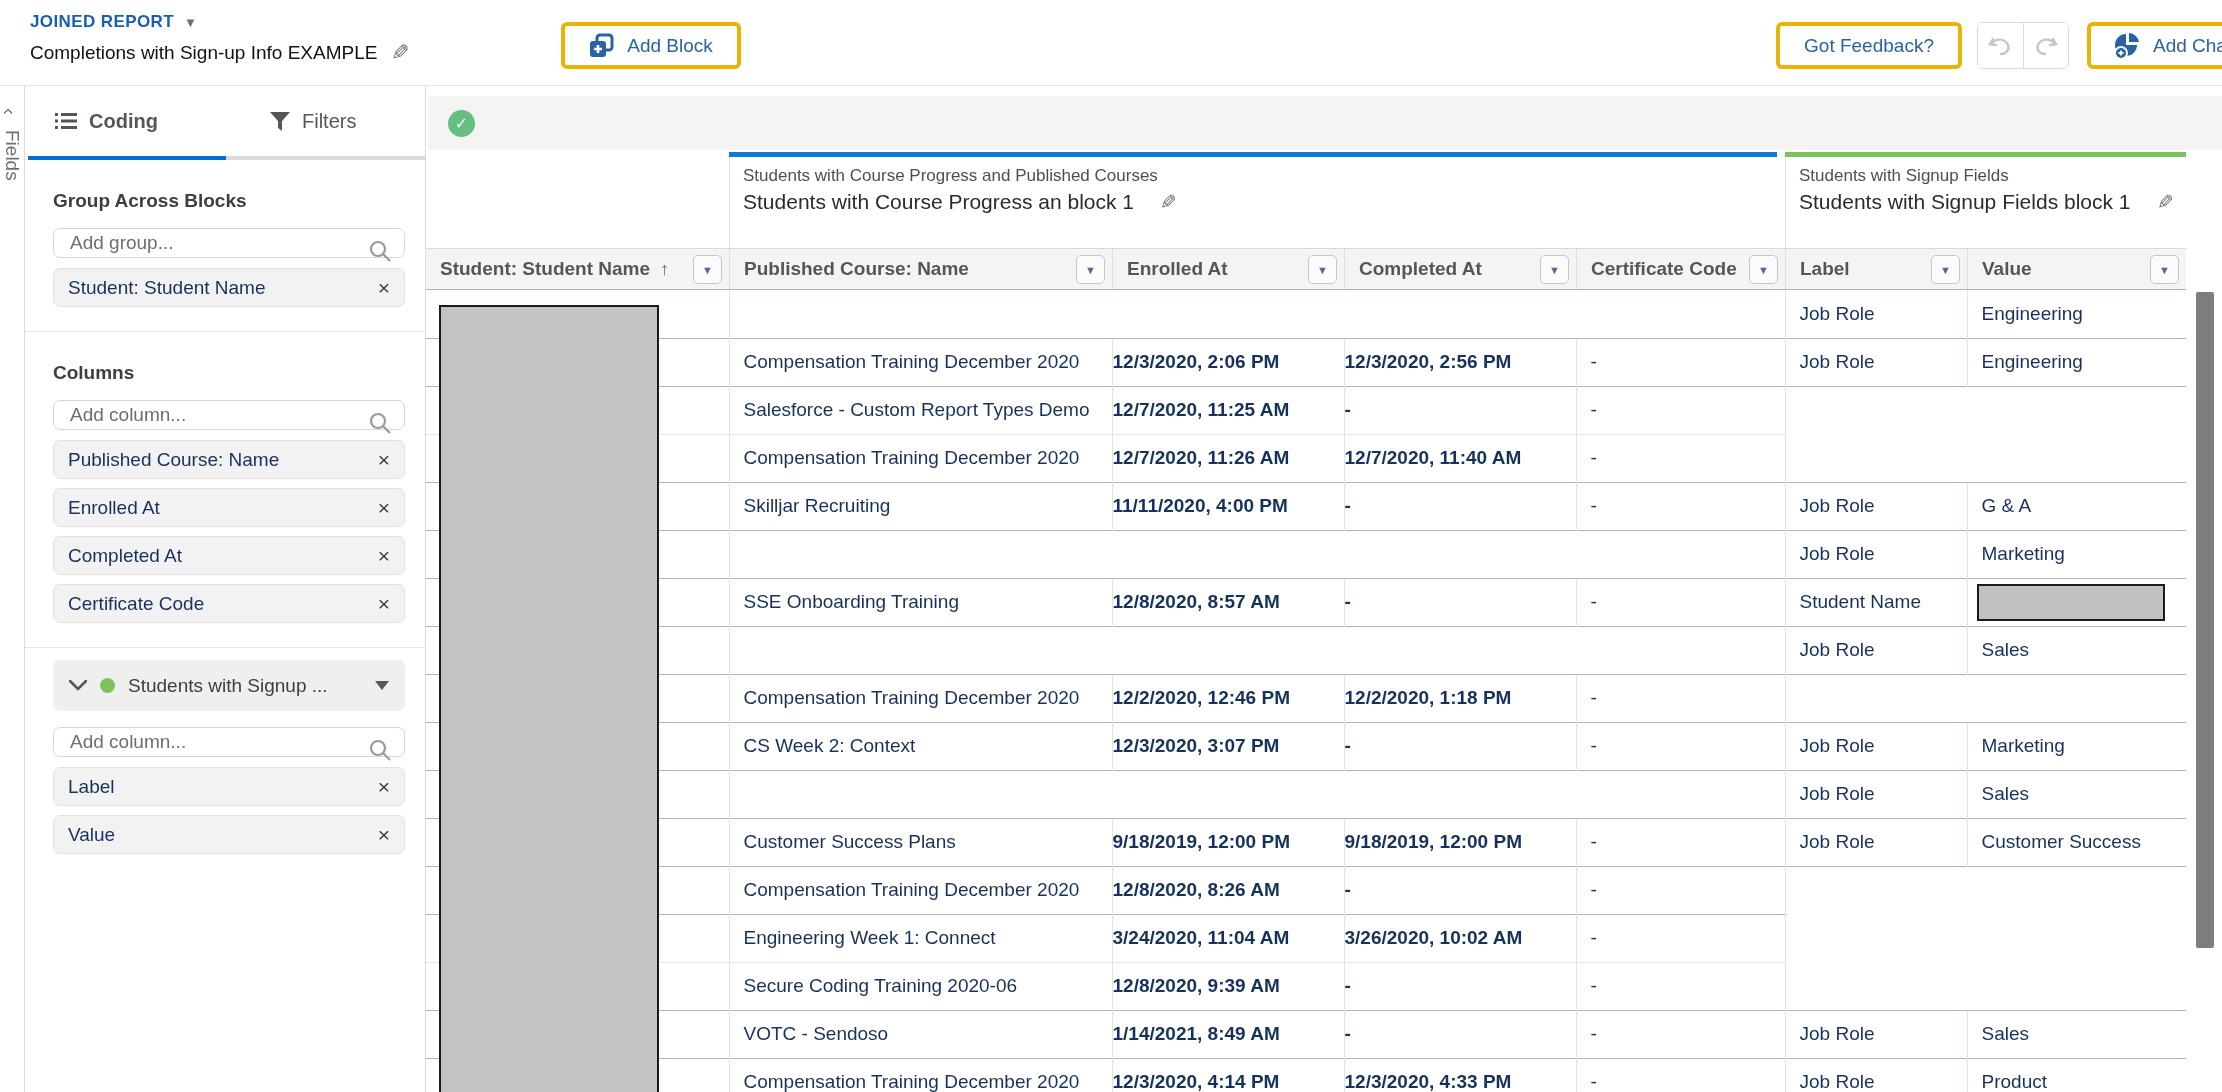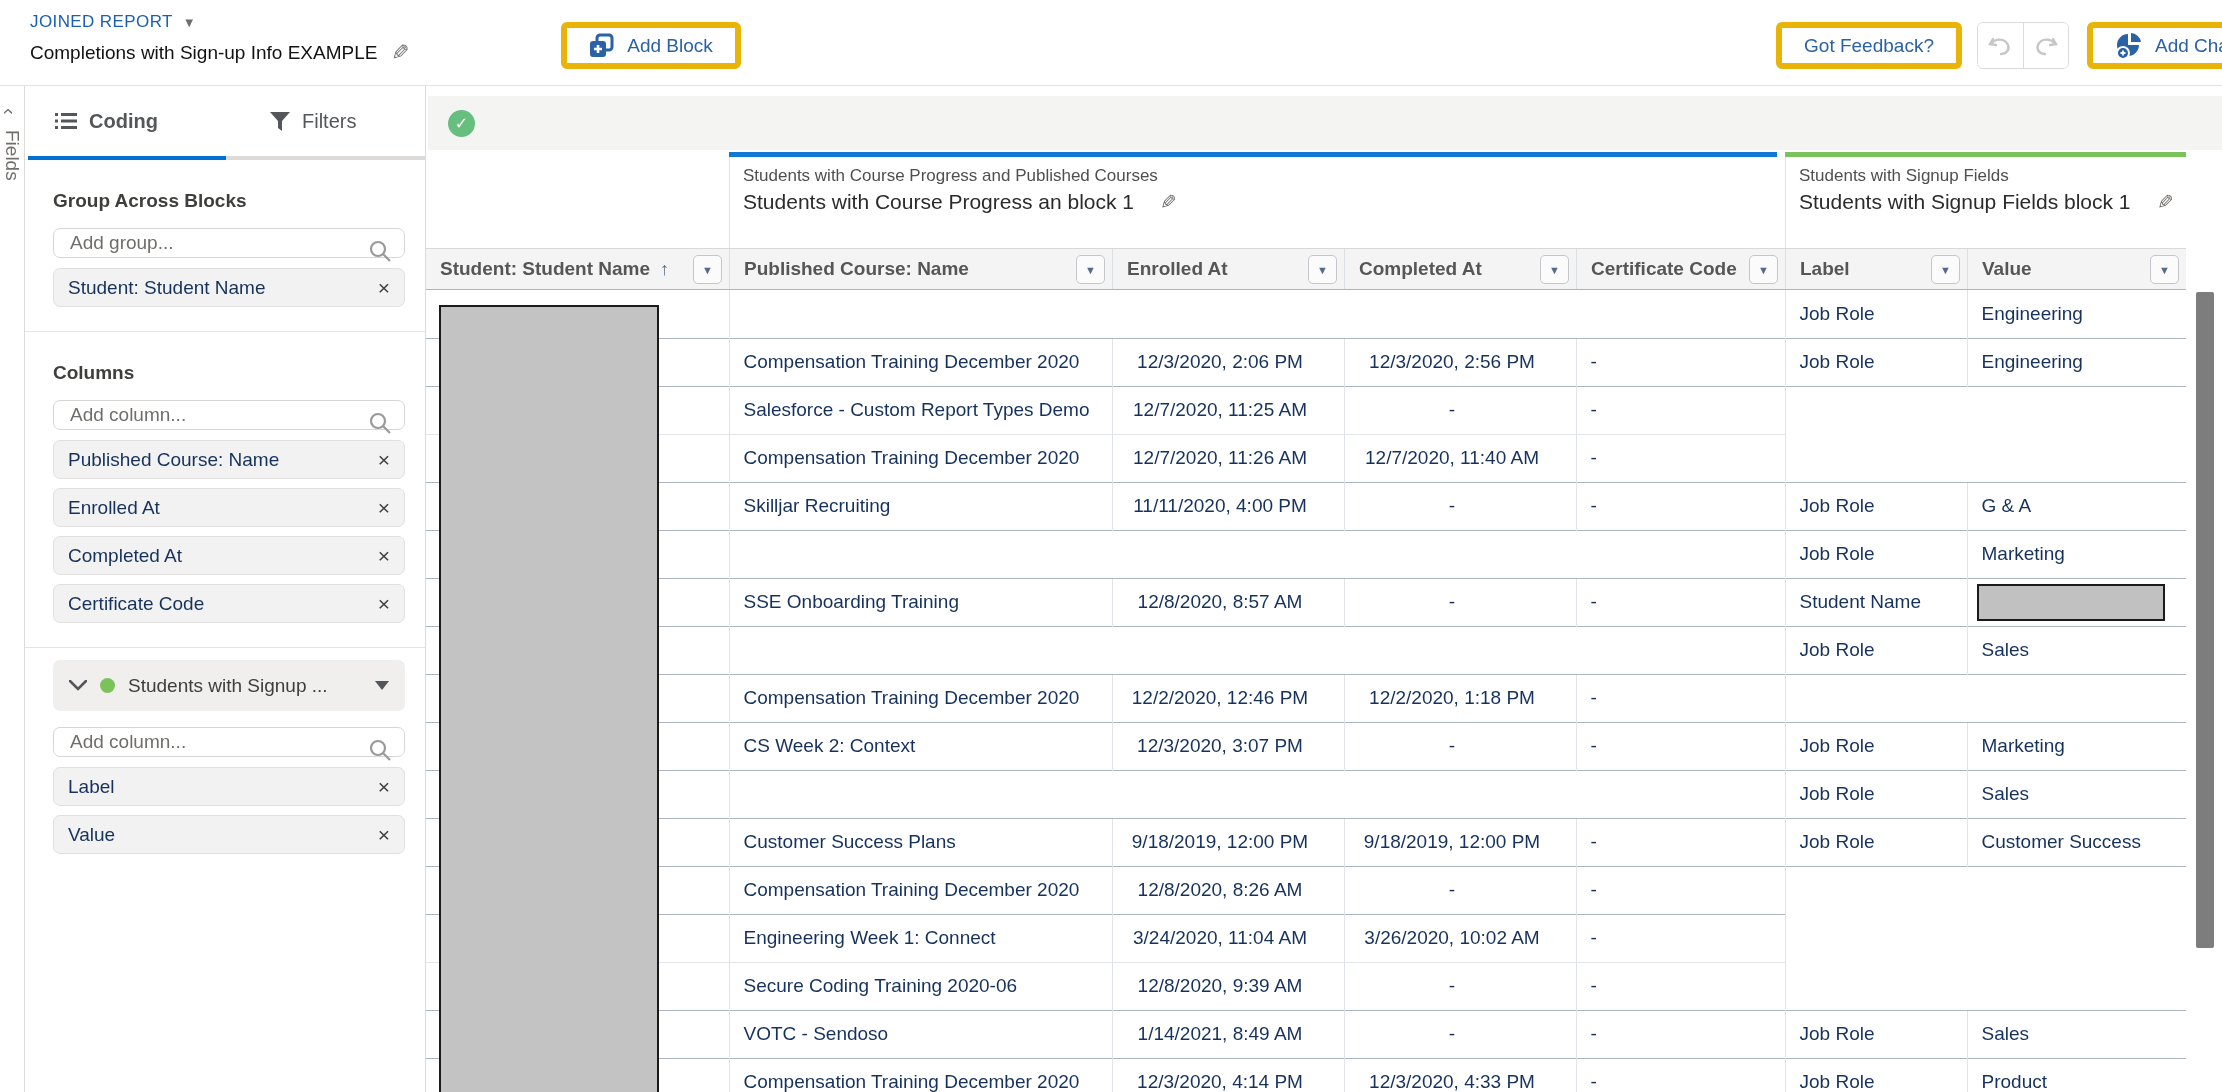--- a/index.html
+++ b/index.html
@@ -4,26 +4,26 @@
 <style>
   * { margin:0; padding:0; box-sizing:border-box; }
   html,body { width:2222px; height:1092px; overflow:hidden; background:#fff;
     font-family:"Liberation Sans","DejaVu Sans",sans-serif; }
   #app { position:relative; width:2222px; height:1092px; }
 
   
   .topbar { position:absolute; left:0; top:0; width:2222px; height:86px; background:#fff;
     border-bottom:1px solid #e3e3e2; z-index:30; }
   .rt-row { position:absolute; left:30px; top:12px; display:flex; align-items:center; gap:10px; }
-  .rt { color:#1a5fb4; font-size:17px; font-weight:normal; letter-spacing:.4px; }
+  .rt { color:#1a5fb4; font-size:17px; font-weight:bold; letter-spacing:.4px; }
   .rt-caret { color:#706e6b; font-size:13px; }
   .title-row { position:absolute; left:30px; top:40px; display:flex; align-items:center; gap:14px; }
   .title-row h1 { font-size:19px; font-weight:400; color:#121212; }
   .pencil { color:#706e6b; font-size:22px; transform:scaleX(-1); display:inline-block; }
-  .btn { position:absolute; top:22px; height:47px; background:#fff; border:6px solid #eab308;
+  .btn { position:absolute; top:22px; height:47px; background:#fff; border:4px solid #eab308;
     border-radius:6px; color:#2a62a5; font-size:19px; font-family:inherit;
     display:flex; align-items:center; justify-content:center; gap:12px; cursor:pointer;text-align:center; }
   .btn-addblock { left:561px; width:180px; }
   .btn-feedback { left:1776px; width:186px; }
   .undo-group { position:absolute; left:1977px; top:22px; width:92px; height:47px; border:1px solid #dddbda;
     border-radius:6px; display:flex; overflow:hidden; background:#fff; }
   .undo-group button { flex:1; border:none; background:#fff; display:flex; align-items:center;
     justify-content:center; cursor:default; }
   .undo-group button + button { border-left:1px solid #dddbda; }
   .btn-addchart { left:2087px; width:210px; justify-content:flex-start; padding-left:22px; }
@@ -97,21 +97,21 @@
   table.grid { position:absolute; left:0; top:204px; width:1760px; border-collapse:collapse;
     table-layout:fixed; }
   table.grid td { height:48px; font-size:19px; color:#16325c; white-space:nowrap; overflow:hidden;
     background:#fff; }
   table.grid tr.dark td { border-top:1px solid #a9b6c3; }
   table.grid tr.light td { border-top:1px solid #e2e6ea; }
   table.grid tr:first-child td { border-top:none; }
   table.grid td + td { border-left:1px solid #e0e4e9; }
   td.st { background:#fbfbfa; }
   td.c-course, td.c-cert, td.c-label, td.c-value { padding-left:14px; }
-  td.c-num { text-align:center; padding-right:16px; }
+  td.c-num { text-align:left; padding-right:16px;font-weight:bold; }
   .redact-sm { width:188px; height:37px; margin-left:9px; background:#c1c1c1; border:2px solid #1b1b1b; }
   .redact-big { position:absolute; left:13px; top:219px; width:220px; height:880px;
     background:#c3c3c3; border:2px solid #1b1b1b; z-index:5; }
   .vscroll-thumb { position:absolute; left:1770px; top:206px; width:18px; height:656px;
     background:#7d7d7d; border-radius:2px; z-index:6; }
 
   svg { display:block; }
 </style>
 </head>
 <body>

